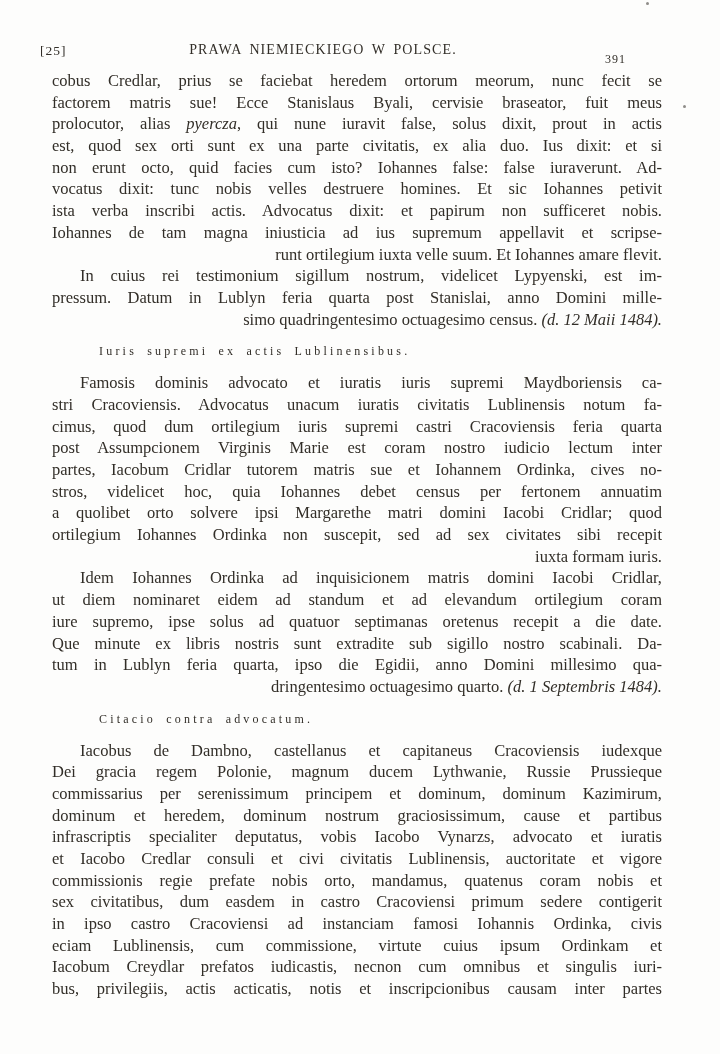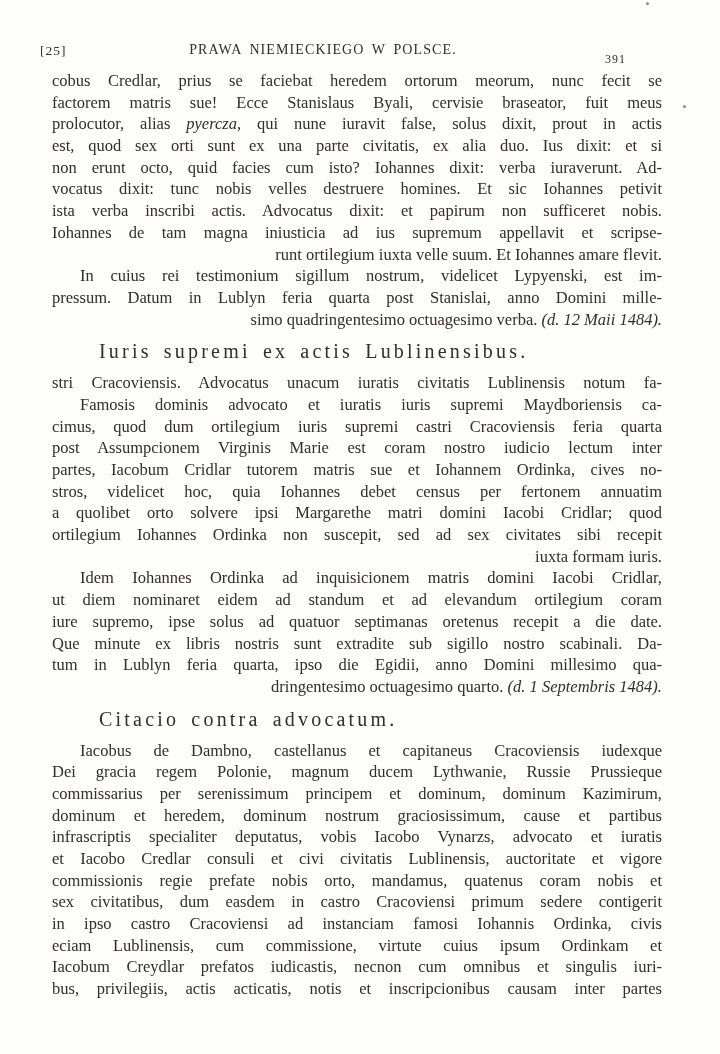--- a/index.html
+++ b/index.html
@@ -66,21 +66,21 @@
   }
   .line.j {
     white-space: normal;
     text-align: justify;
     text-align-last: justify;
   }
   .line.first { text-indent: 28px; }
   .line i { }
   .heading {
     margin: 11px 0 9px 47px;
-    font-size: 20px;
+    font-size: 12px;
     letter-spacing: 3.2px;
     word-spacing: 4px;
     height: 22px;
   }
   
   .speck {
     position: absolute;
     background: #8f8d89;
     border-radius: 50%;
   }
@@ -97,35 +97,35 @@
     <div class="head-title">PRAWA NIEMIECKIEGO W POLSCE.</div>
     <span class="page-num">391</span>
   </div>
 
   <div class="text-body">
       <div class="para">
         <div class="line j"><span>cobus Credlar, prius se faciebat heredem ortorum meorum, nunc fecit se</span></div>
         <div class="line j"><span>factorem matris sue! Ecce Stanislaus Byali, cervisie braseator, fuit meus</span></div>
         <div class="line j"><span>prolocutor, alias </span><i>pyercza</i><span>, qui nune iuravit false, solus dixit, prout in actis</span></div>
         <div class="line j"><span>est, quod sex orti sunt ex una parte civitatis, ex alia duo. Ius dixit: et si</span></div>
-        <div class="line j"><span>non erunt octo, quid facies cum isto? Iohannes dixit: verba iuraverunt. Ad-</span></div>
+        <div class="line j"><span>non erunt octo, quid facies cum isto? Iohannes false: false iuraverunt. Ad-</span></div>
         <div class="line j"><span>vocatus dixit: tunc nobis velles destruere homines.  Et sic Iohannes petivit</span></div>
         <div class="line j"><span>ista verba inscribi actis.  Advocatus dixit: et papirum non sufficeret nobis.</span></div>
         <div class="line j"><span>Iohannes de tam magna iniusticia ad ius supremum appellavit et scripse-</span></div>
         <div class="line"><span>runt ortilegium iuxta velle suum. Et Iohannes amare flevit.</span></div>
       </div>
       <div class="para">
         <div class="line j first"><span>In cuius rei testimonium sigillum nostrum, videlicet Lypyenski, est im-</span></div>
         <div class="line j"><span>pressum.  Datum in Lublyn feria quarta post Stanislai, anno Domini mille-</span></div>
-        <div class="line"><span>simo quadringentesimo octuagesimo verba. </span><i>(d. 12 Maii 1484).</i></div>
+        <div class="line"><span>simo quadringentesimo octuagesimo census. </span><i>(d. 12 Maii 1484).</i></div>
       </div>
       <div class="heading">Iuris supremi ex actis Lublinensibus.</div>
       <div class="para">
+        <div class="line j first"><span>Famosis dominis advocato et iuratis iuris supremi Maydboriensis ca-</span></div>
         <div class="line j"><span>stri Cracoviensis.  Advocatus unacum iuratis civitatis Lublinensis notum fa-</span></div>
-        <div class="line j first"><span>Famosis dominis advocato et iuratis iuris supremi Maydboriensis ca-</span></div>
         <div class="line j"><span>cimus, quod dum ortilegium iuris supremi castri Cracoviensis feria quarta</span></div>
         <div class="line j"><span>post Assumpcionem Virginis Marie est coram nostro iudicio lectum inter</span></div>
         <div class="line j"><span>partes, Iacobum Cridlar tutorem matris sue et Iohannem Ordinka, cives no-</span></div>
         <div class="line j"><span>stros, videlicet hoc, quia Iohannes debet census per fertonem annuatim</span></div>
         <div class="line j"><span>a quolibet orto solvere ipsi Margarethe matri domini Iacobi Cridlar; quod</span></div>
         <div class="line j"><span>ortilegium Iohannes Ordinka non suscepit, sed ad sex civitates sibi recepit</span></div>
         <div class="line"><span>iuxta formam iuris.</span></div>
       </div>
       <div class="para">
         <div class="line j first"><span>Idem Iohannes Ordinka ad inquisicionem matris domini Iacobi Cridlar,</span></div>

